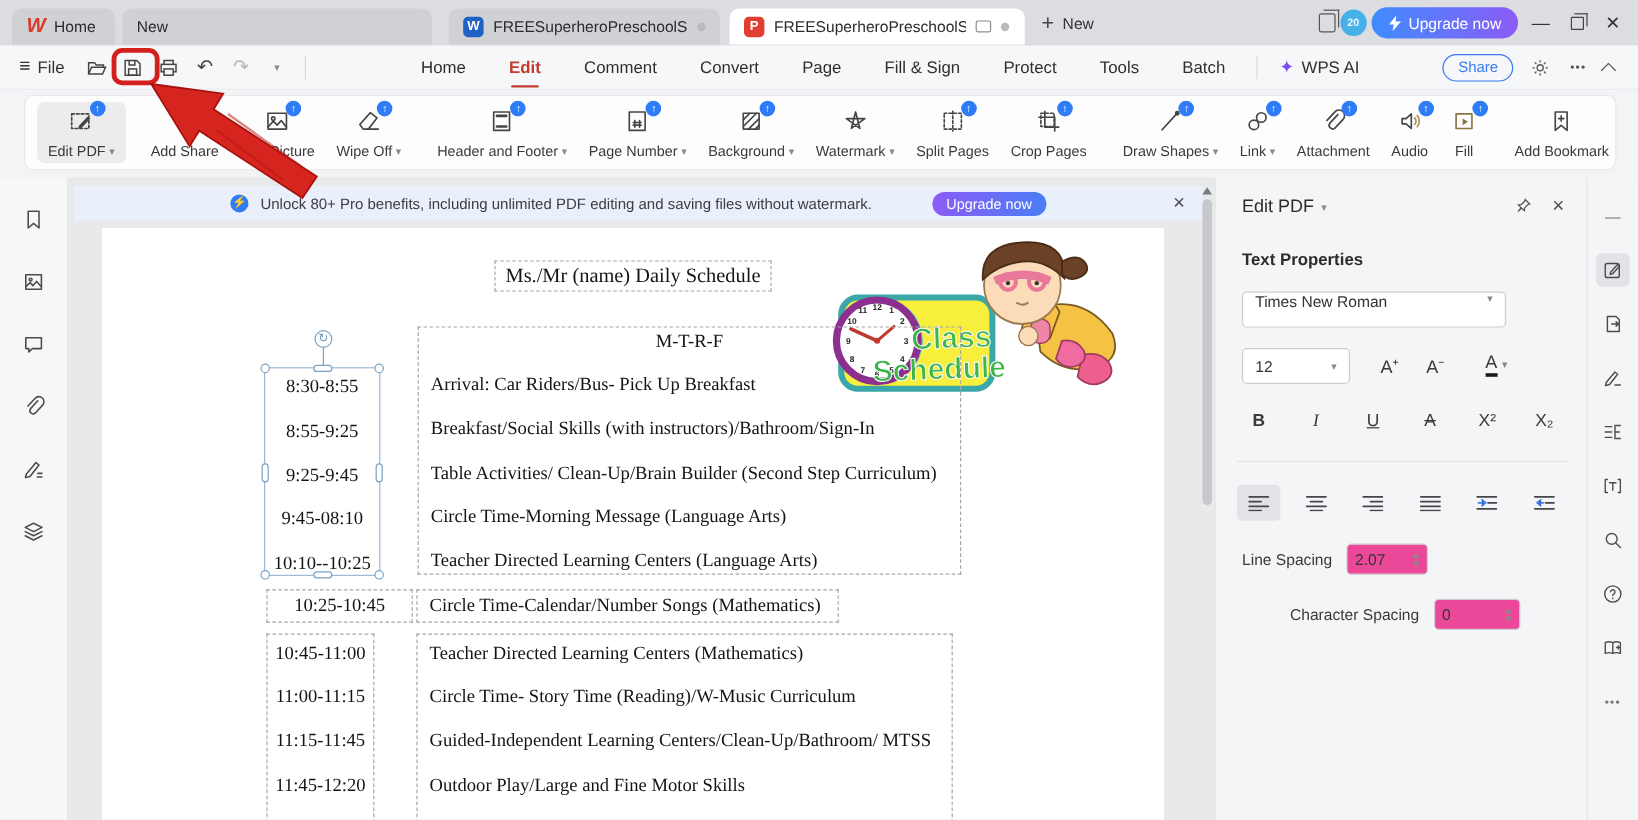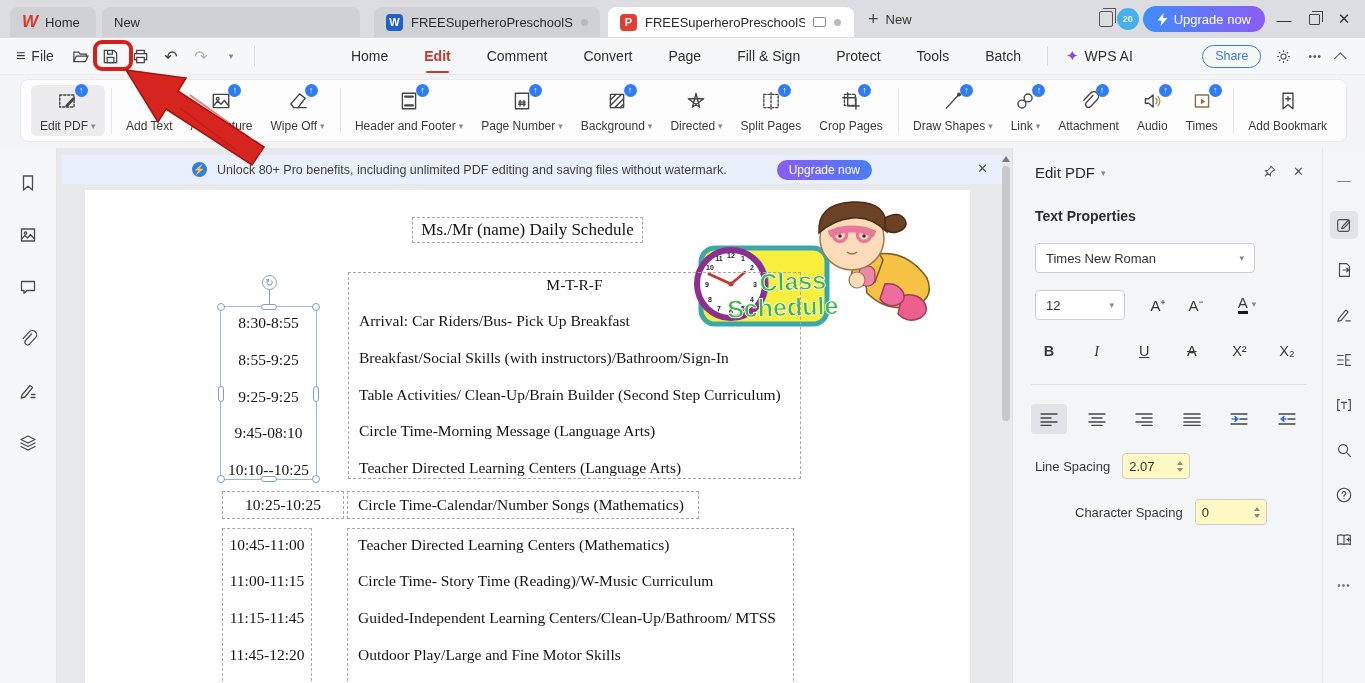--- a/index.html
+++ b/index.html
@@ -84,38 +84,38 @@
 
   .vscroll { position:absolute; right:1px; top:8px; width:10px; height:520px; }
   .vthumb { position:absolute; top:10px; left:1px; width:8px; height:255px; background:#c7c8cb; border-radius:4px; }
   .uparrow { position:absolute; top:0; left:1px; width:0; height:0; border-left:4px solid transparent; border-right:4px solid transparent; border-bottom:6px solid #7a7a7c; }
 
   
   .rightpanel { position:absolute; left:1012px; top:0; width:310px; height:535px; background:#f4f5f7; border-left:1px solid #e2e2e4; }
   .rp-header { position:absolute; left:22px; top:16px; font-size:15px; color:#2c2c2e; display:flex; gap:6px; align-items:center; }
   .rp-hicons { position:absolute; right:18px; top:16px; display:flex; gap:16px; align-items:center; color:#555; }
   .rp-title { position:absolute; left:22px; top:60px; font-size:14px; font-weight:bold; color:#2c2c2e; }
-  .fontsel { position:absolute; left:22px; top:95px; width:220px; height:30px; background:#fff; border:1px solid #cdced1; border-radius:4px; display:flex; align-items:center; padding:12px 10px; font-size:13px; color:#333; }
+  .fontsel { position:absolute; left:22px; top:95px; width:220px; height:30px; background:#fff; border:1px solid #cdced1; border-radius:4px; display:flex; align-items:flex-start; padding:0 10px; font-size:13px; color:#333; }
   .fontsel .caret, .sizesel .caret { margin-left:auto; }
   .sizesel { position:absolute; left:22px; top:142px; width:90px; height:30px; background:#fff; border:1px solid #cdced1; border-radius:4px; display:flex; align-items:center; padding:0 10px; font-size:13px; color:#333; }
   .fbtn { position:absolute; width:34px; height:28px; display:flex; align-items:center; justify-content:center; font-size:15px; color:#3a3a3c; border-radius:4px; }
   .fontcolor { position:absolute; left:212px; top:142px; width:44px; height:28px; display:flex; align-items:center; justify-content:center; gap:4px; }
   .fc-a { font-size:15px; color:#3a3a3c; border-bottom:3.5px solid #1a1a1a; line-height:17px; }
   .fmt-row { position:absolute; left:18px; top:188px; width:274px; display:flex; justify-content:space-between; }
   .fmt { width:36px; height:30px; display:flex; align-items:center; justify-content:center; font-size:14.5px; color:#3a3a3c; border-radius:4px; }
   .fmt.i { font-style:italic; font-family:"Liberation Serif",serif; }
   .fmt.u { text-decoration:underline; }
   .fmt.s { text-decoration:line-through; }
   .rp-div { position:absolute; left:18px; top:236px; width:276px; height:1px; background:#e2e2e4; }
   .align-row { position:absolute; left:18px; top:256px; width:274px; display:flex; justify-content:space-between; }
   .al { width:36px; height:30px; display:flex; align-items:center; justify-content:center; border-radius:4px; }
   .al.selected { background:#e2e3e6; }
   .al svg { stroke:#44464a; stroke-width:1.4; stroke-linecap:round; }
   .spacing-row { position:absolute; left:22px; font-size:13px; color:#3a3a3c; display:flex; align-items:center; }
-  .spinbox { height:26px; background:#fef9c3; border:1px solid #cdced1; border-radius:4px; display:flex; align-items:center; padding:0 6px; font-size:13px; color:#333; position:relative; }
+  .spinbox { height:26px; background:#ec4899; border:1px solid #cdced1; border-radius:4px; display:flex; align-items:center; padding:0 6px; font-size:13px; color:#333; position:relative; }
   .spin { display:flex; flex-direction:column; gap:3px; margin-left:auto; padding-left:8px; }
   .spin i { width:0; height:0; border-left:3.5px solid transparent; border-right:3.5px solid transparent; }
   .spin .up { border-bottom:4px solid #8a8a8c; }
   .spin .dn { border-top:4px solid #8a8a8c; }
 
   .rightstrip { position:absolute; left:1322px; top:0; width:43px; height:535px; background:#f4f5f7; border-left:1px solid #e6e6e8; display:flex; flex-direction:column; align-items:center; padding-top:18px; gap:17px; }
   .sbtn { width:28px; height:28px; display:flex; align-items:center; justify-content:center; border-radius:5px; color:#4c4c4e; }
   .sbtn.selected { background:#e2e3e6; }
   .sbtn svg { stroke:#4c4c4e; fill:none; stroke-width:1.3; stroke-linecap:round; stroke-linejoin:round; }
 
@@ -250,21 +250,21 @@
     </div>
     <div class="rdiv"></div>
     <div class="tool">
       <div class="tico">
           <svg width="22" height="22" viewBox="0 0 20 20">
             <path d="M4 4.5 h12 M10 4.5 V16" stroke-width="1.5"></path>
           </svg>
           <span class="badge">↑</span>
         </div>
       <div class="tlabel">
-          <span>Add Text</span>
+          <span>Add Share</span>
         </div>
     </div>
     <div class="tool">
       <div class="tico">
           <svg width="22" height="22" viewBox="0 0 20 20">
             <rect x="3" y="4" width="14" height="12"></rect>
             <circle cx="7" cy="8" r="1.3"></circle>
             <path d="M3 14.5 l4-4.5 3 3 3-3.5 4 5"></path>
           </svg>
           <span class="badge">↑</span>
@@ -327,21 +327,21 @@
           <span class="caret">▾</span>
         </div>
     </div>
     <div class="tool">
       <div class="tico">
           <svg width="22" height="22" viewBox="0 0 20 20">
             <path d="M10 3 L13.2 15.5 L3 8 H17 L6.8 15.5 Z"></path>
           </svg>
         </div>
       <div class="tlabel">
-          <span>Directed</span>
+          <span>Watermark</span>
           <span class="caret">▾</span>
         </div>
     </div>
     <div class="tool">
       <div class="tico">
           <svg width="22" height="22" viewBox="0 0 20 20">
             <rect x="3.5" y="4" width="13" height="12" stroke-dasharray="2 1.6"></rect>
             <path d="M10 2.5 v15" stroke-dasharray="2 1.6"></path>
           </svg>
           <span class="badge">↑</span>
@@ -415,21 +415,21 @@
     </div>
     <div class="tool">
       <div class="tico">
           <svg width="22" height="22" viewBox="0 0 20 20">
             <rect x="4" y="4.5" width="12" height="11" stroke="#8a7340"></rect>
             <path d="M9 8 l4 2.5 -4 2.5z" fill="#8a7340" stroke="none"></path>
           </svg>
           <span class="badge">↑</span>
         </div>
       <div class="tlabel">
-          <span>Times</span>
+          <span>Fill</span>
         </div>
     </div>
     <div class="rdiv"></div>
     <div class="tool">
       <div class="tico">
           <svg width="22" height="22" viewBox="0 0 20 20">
             <path d="M5.5 3 h9 v14 l-4.5-3.8L5.5 17z"></path>
             <path d="M10 6 v4 M8 8 h4"></path>
           </svg>
         </div>
@@ -544,37 +544,37 @@
         <div class="sline" style="top:76px;">Breakfast/Social Skills (with instructors)/Bathroom/Sign-In</div>
         <div class="sline" style="top:39px;">Arrival: Car Riders/Bus- Pick Up Breakfast</div>
         <div class="sline" style="top:113px;">Table Activities/ Clean-Up/Brain Builder (Second Step Curriculum)</div>
         <div class="sline" style="top:149px;">Circle Time-Morning Message (Language Arts)</div>
         <div class="sline" style="top:186px;">Teacher Directed Learning Centers (Language Arts)</div>
       </div>
 
       <div class="selbox" style="left:135px; top:116px; width:97px; height:174px;">
         <div class="tline" style="top:7px;">8:30-8:55</div>
         <div class="tline" style="top:44px;">8:55-9:25</div>
-        <div class="tline" style="top:81px;">9:25-9:25</div>
+        <div class="tline" style="top:81px;">9:25-9:45</div>
         <div class="tline" style="top:117px;">9:45-08:10</div>
         <div class="tline" style="top:154px;">10:10--10:25</div>
         <div class="rot-stem" style="left:48px; top:-17px;"></div>
         <div class="rot-handle" style="left:41px; top:-32px;"><span>↻</span></div>
         <div class="handle h-c" style="left:-4px; top:-4px;"></div>
         <div class="handle h-c" style="right:-4px; top:-4px;"></div>
         <div class="handle h-c" style="left:-4px; bottom:-4px;"></div>
         <div class="handle h-c" style="right:-4px; bottom:-4px;"></div>
         <div class="handle h-h" style="left:40px; top:-3px;"></div>
         <div class="handle h-h" style="left:40px; bottom:-3px;"></div>
         <div class="handle h-v" style="left:-3px; top:79px;"></div>
         <div class="handle h-v" style="right:-3px; top:79px;"></div>
       </div>
 
       <div class="dashbox" style="left:137px; top:301px; width:122px; height:28px;">
-        <div class="tline" style="top:4px;">10:25-10:25</div>
+        <div class="tline" style="top:4px;">10:25-10:45</div>
       </div>
       <div class="dashbox" style="left:262px; top:301px; width:352px; height:28px;">
         <div class="sline" style="top:4px;">Circle Time-Calendar/Number Songs (Mathematics)</div>
       </div>
 
       <div class="dashbox" style="left:137px; top:338px; width:90px; height:158px; border-bottom:none;">
         <div class="tline" style="top:7px;">10:45-11:00</div>
         <div class="tline" style="top:43px;">11:00-11:15</div>
         <div class="tline" style="top:80px;">11:15-11:45</div>
         <div class="tline" style="top:117px;">11:45-12:20</div>

